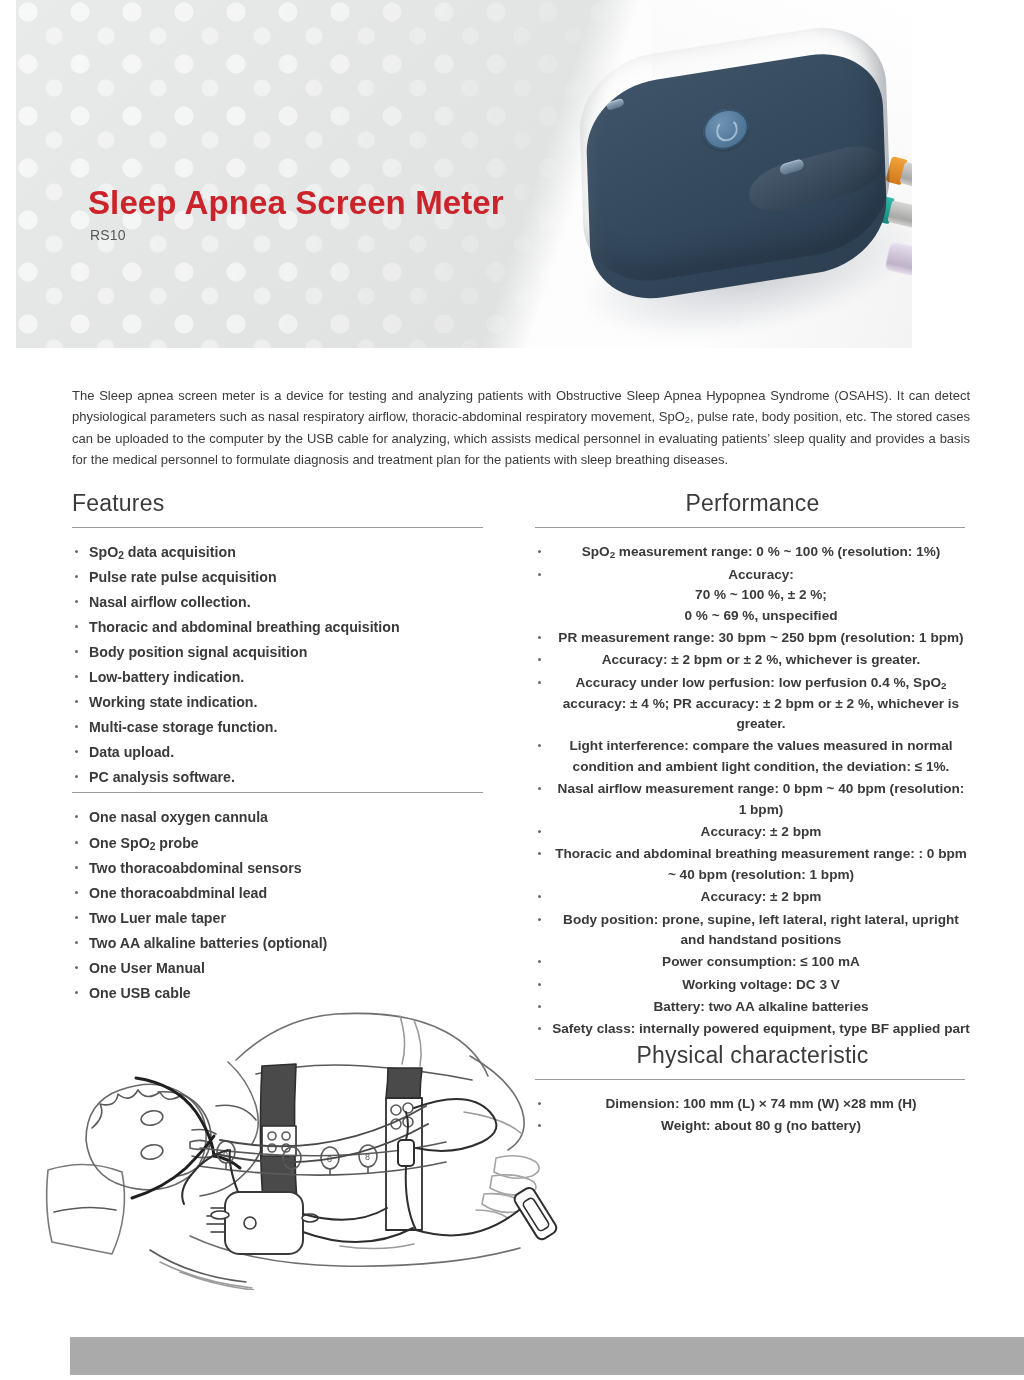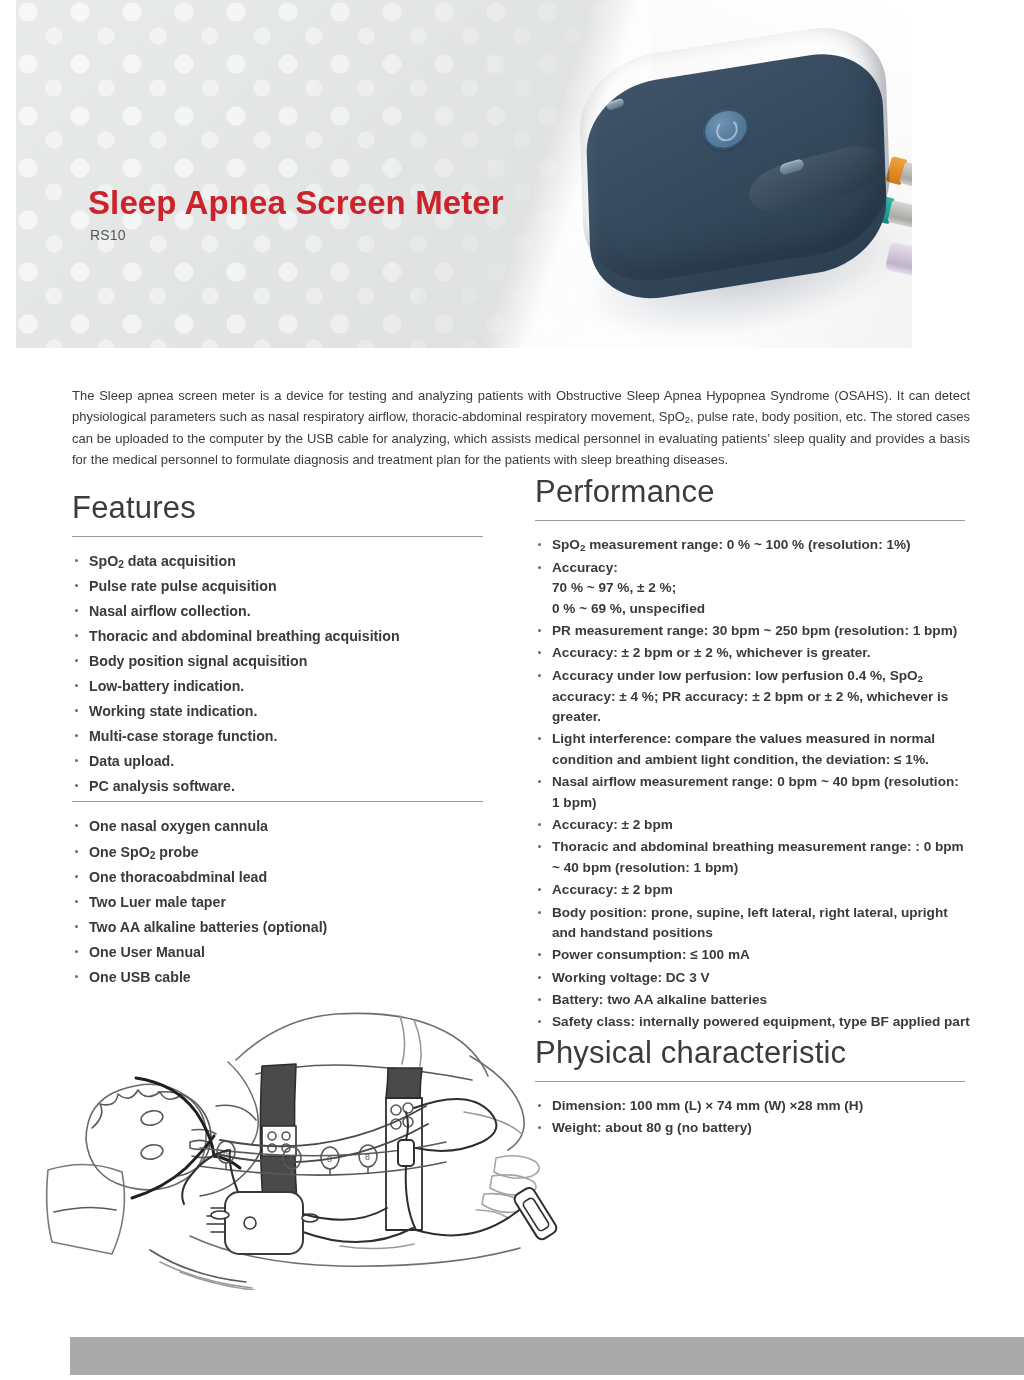--- a/index.html
+++ b/index.html
@@ -115,24 +115,24 @@
     box-shadow:inset 0 1px 2px rgba(255,255,255,.7);}
   .cable3 .luer::after{content:"";position:absolute;left:58px;top:-4px;width:26px;height:38px;border-radius:6px;
     background:linear-gradient(180deg,rgba(222,213,230,.95),rgba(193,180,205,.95));}
 
   
   .intro{
     position:absolute;left:72px;top:372px;width:898px;
     font-size:13px;line-height:1.62;color:#3a3a3a;text-align:justify;
   }
   .col-left{position:absolute;left:72px;top:490px;width:420px;}
-  .col-right{position:absolute;left:535px;top:474px;width:435px;}
+  .col-right{position:absolute;left:535px;top:490px;width:435px;text-align:center;}
 
   h2.sec{
-    font-size:31px;font-weight:normal;color:#3b3b3b;margin:0 0 10px 0;letter-spacing:.2px;
+    font-size:23px;font-weight:normal;color:#3b3b3b;margin:0 0 10px 0;letter-spacing:.2px;
   }
   .rule{height:1px;background:#9a9a9a;margin:0 0 14px 0;}
   .rule.left{width:411px;}
   .rule.right{width:430px;}
 
   ul.bul{margin:0;padding:0;list-style:none;}
   ul.bul li{
     position:relative;padding-left:17px;margin-bottom:4px;
     font-size:14.2px;line-height:1.48;color:#3a3a3a;font-weight:bold;
   }
@@ -213,34 +213,35 @@
       <li>Working state indication.</li>
       <li>Multi-case storage function.</li>
       <li>Data upload.</li>
       <li>PC analysis software.</li>
     </ul>
 
   <div class="rule left"></div>
   <ul class="bul" id="accessories-list">
       <li>One nasal oxygen cannula</li>
       <li>One SpO<sub>2</sub> probe</li>
+      <li>Two thoracoabdominal sensors</li>
       <li>One thoracoabdminal lead</li>
       <li>Two Luer male taper</li>
       <li>Two AA alkaline batteries (optional)</li>
       <li>One User Manual</li>
       <li>One USB cable</li>
     </ul>
 </div>
 
 <div class="col-right">
   <h2 class="sec">Performance</h2>
   <div class="rule right"></div>
   <ul class="bul" id="performance-list">
       <li>SpO<sub>2</sub> measurement range: 0 % ~ 100 % (resolution: 1%)</li>
-      <li>Accuracy:<span class="sub">70 % ~ 97 %, ± 2 %;</span><span class="sub">0 % ~ 69 %, unspecified</span></li>
+      <li>Accuracy:<span class="sub">70 % ~ 100 %, ± 2 %;</span><span class="sub">0 % ~ 69 %, unspecified</span></li>
       <li>PR measurement range: 30 bpm ~ 250 bpm (resolution: 1 bpm)</li>
       <li>Accuracy: ± 2 bpm or ± 2 %, whichever is greater.</li>
       <li>Accuracy under low perfusion: low perfusion 0.4 %, SpO<sub>2</sub> accuracy: ± 4 %; PR accuracy: ± 2 bpm or ± 2 %, whichever is greater.</li>
       <li>Light interference: compare the values measured in normal condition and ambient light condition, the deviation: ≤ 1%.</li>
       <li>Nasal airflow measurement range: 0 bpm ~ 40 bpm (resolution: 1 bpm)</li>
       <li>Accuracy: ± 2 bpm</li>
       <li>Thoracic and abdominal breathing measurement range: : 0 bpm ~ 40 bpm (resolution: 1 bpm)</li>
       <li>Accuracy: ± 2 bpm</li>
       <li>Body position: prone, supine, left lateral, right lateral, upright and handstand positions</li>
       <li>Power consumption: ≤ 100 mA</li>

